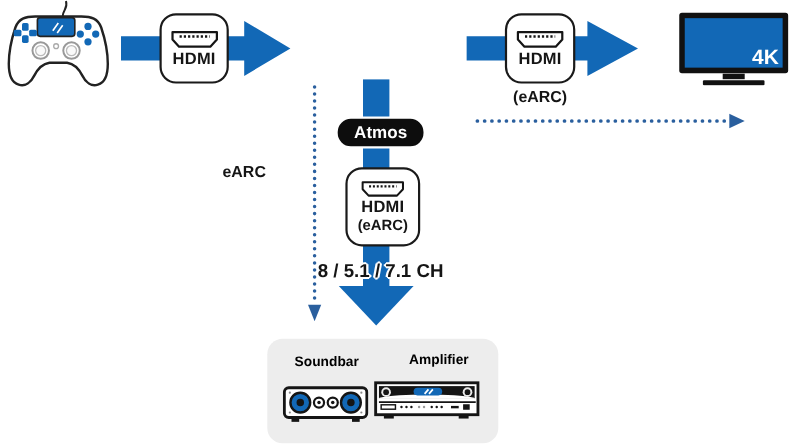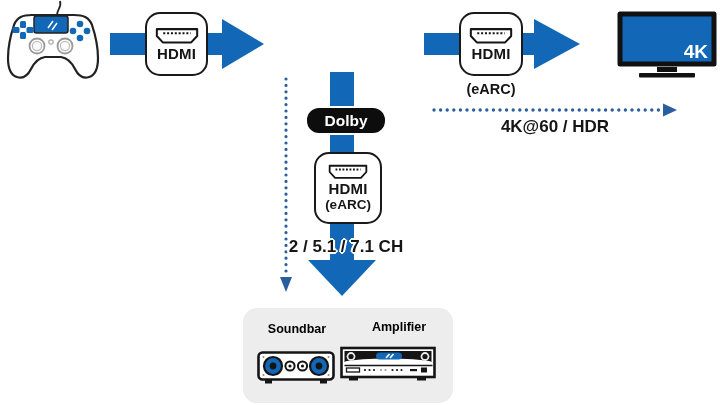--- a/index.html
+++ b/index.html
@@ -122,49 +122,49 @@
     <rect x="6.5" y="6.5" width="89" height="45" fill="#1268b6"></rect>
     <text x="92" y="48" text-anchor="end" fill="#fff" font-size="19" font-weight="bold" font-family="Liberation Sans, sans-serif">4K</text>
     <rect x="41" y="57" width="20" height="5" fill="#111"></rect>
     <rect x="23" y="63" width="56" height="4.5" rx="1" fill="#111"></rect>
   </svg>
 
   <svg class="abs dot-h" width="250" height="18" viewBox="0 0 250 18">
     <line x1="4" y1="9" x2="232" y2="9" stroke="#2a5f9e" stroke-width="3.4" stroke-linecap="round" stroke-dasharray="0 6.6"></line>
     <polygon points="233,2.5 247,9 233,15.5" fill="#2a5f9e"></polygon>
   </svg>
-  <div class="abs video-spec">4K@60 / HDR</div>
 
   <svg class="abs big-arrow" width="72" height="226" viewBox="0 0 72 226">
     <rect x="24" y="0" width="24" height="192" fill="#1268b6"></rect>
     <polygon points="2,188 70,188 36,224" fill="#1268b6"></polygon>
   </svg>
 
   <div class="abs audio-pill">
-    <span>Dolby</span>
+    <span>Atmos</span>
   </div>
 
   <div class="badge badge3">
     <svg width="40" height="16" viewBox="0 0 48 19">
       <path d="M2 2 H46 V9.5 L39.5 16.5 H8.5 L2 9.5 Z" fill="#fff" stroke="#151515" stroke-width="2.2" stroke-linejoin="round"></path>
       <line x1="9" y1="6.5" x2="39" y2="6.5" stroke="#151515" stroke-width="2.4" stroke-dasharray="2.2 2"></line>
     </svg>
     <span class="hdmi-label">HDMI</span>
     <span class="earc-sub">(eARC)</span>
   </div>
 
   <svg class="abs dot-v" width="14" height="222" viewBox="0 0 14 222">
     <line x1="7" y1="3" x2="7" y2="200" stroke="#2a5f9e" stroke-width="3.2" stroke-linecap="round" stroke-dasharray="0 6.4"></line>
     <polygon points="1,201 13,201 7,216" fill="#2a5f9e"></polygon>
   </svg>
 
   <div class="abs earc-note">
-  </div>
-
-  <div class="abs channels">2 / 5.1 / 7.1 CH</div>
+    <div>eARC</div>
+  </div>
+
+  <div class="abs channels">8 / 5.1 / 7.1 CH</div>
 
   <div class="abs panel">
     <div class="panel-label soundbar-label">Soundbar</div>
     <div class="panel-label amplifier-label">Amplifier</div>
 
     <svg class="soundbar-svg" width="78" height="34" viewBox="0 0 78 34">
       <rect x="8" y="29" width="7" height="3.5" fill="#151515"></rect>
       <rect x="63" y="29" width="7" height="3.5" fill="#151515"></rect>
       <rect x="1.5" y="1.5" width="75" height="27" rx="4" fill="#fff" stroke="#151515" stroke-width="2.6"></rect>
       <circle cx="6.5" cy="6" r="1" fill="#888"></circle>

